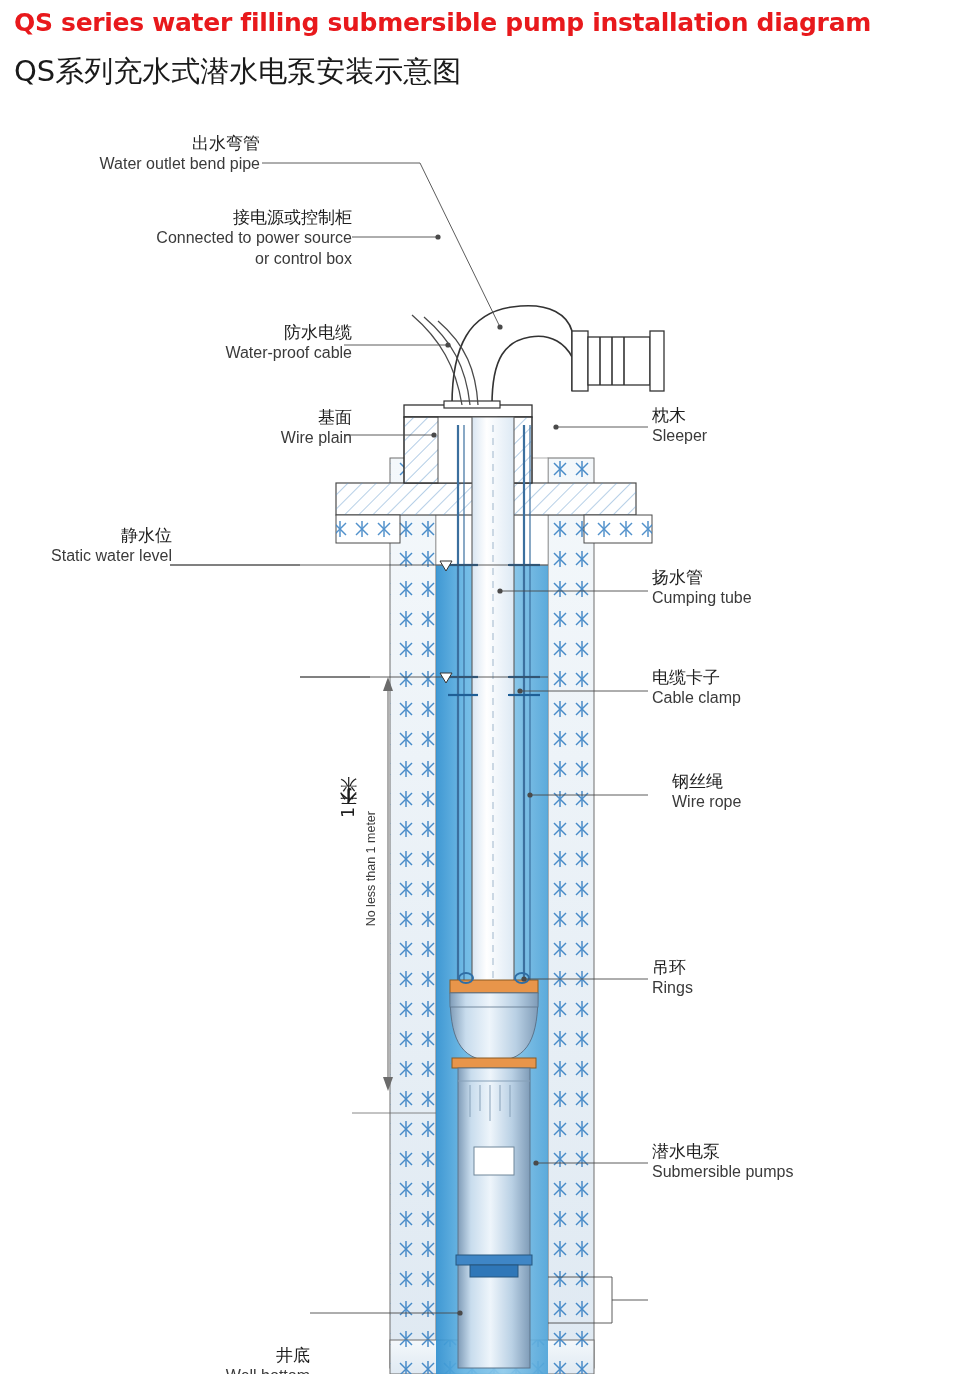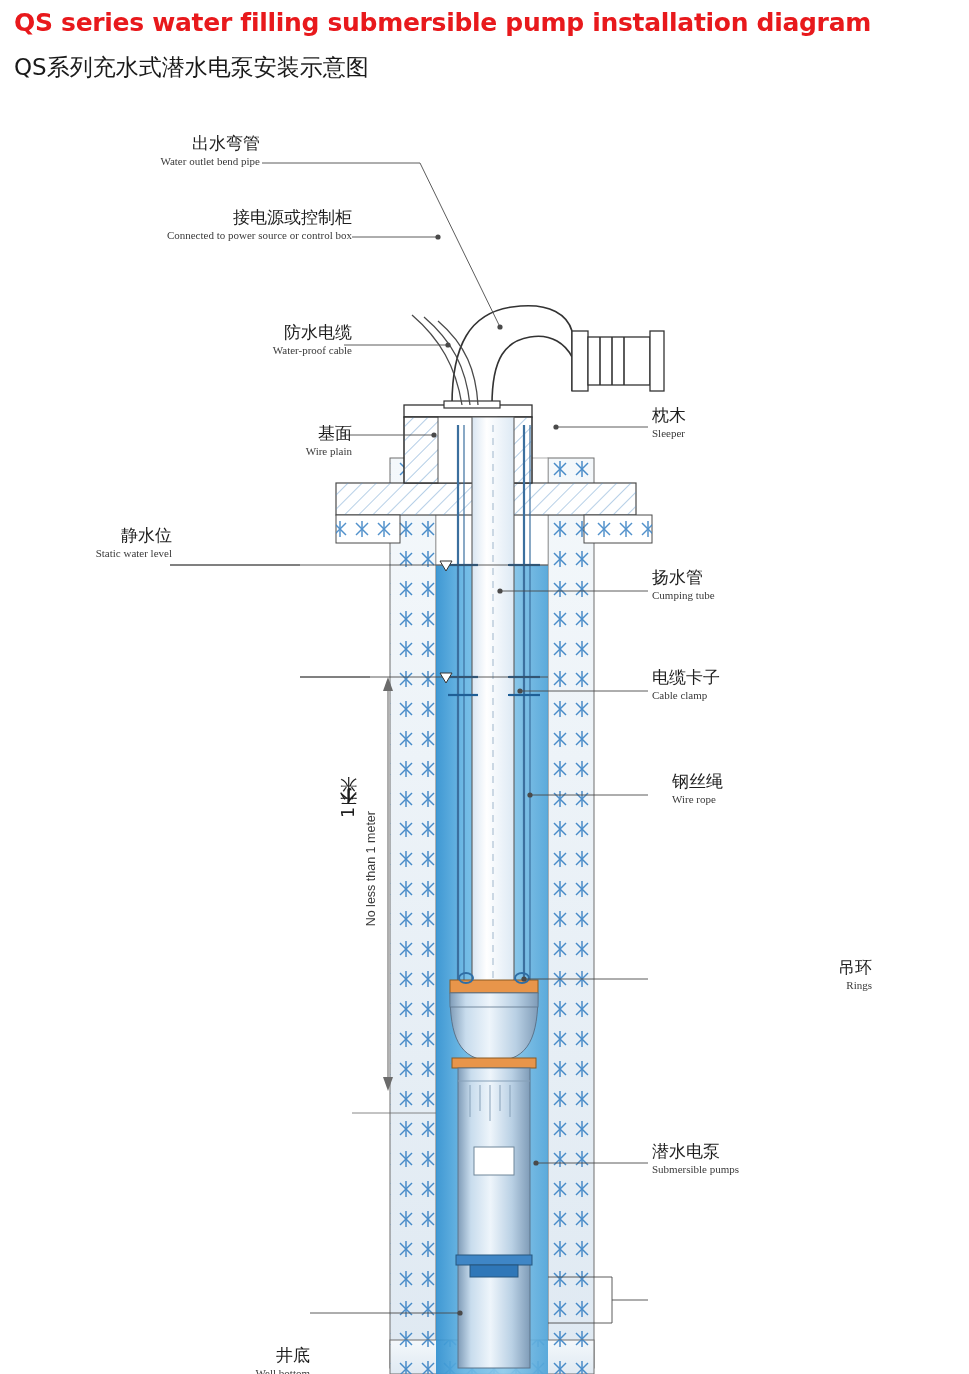--- a/index.html
+++ b/index.html
@@ -12,29 +12,29 @@
   }
   .title-en{
     position:absolute;left:14px;top:8px;
     font-size:25px;font-weight:bold;color:#e8191c;
     font-family:"DejaVu Sans", sans-serif;
     letter-spacing:-0.3px;
     text-align:right;
   }
   .title-cn{
     position:absolute;left:14px;top:52px;
-    font-size:23px;color:#1a1a1a;
+    font-size:29px;color:#1a1a1a;
     font-family:"DejaVu Sans", sans-serif;
   }
   .diagram{
     position:absolute;left:0;top:95px;width:802px;height:1279px;
   }
   .lbl{position:absolute;color:#2b2b2b;}
   .lbl .cn{font-size:17px;color:#1e1e1e;font-family:"DejaVu Sans",sans-serif;line-height:1.25;}
-  .lbl .en{font-size:11px;color:#3a3a3a;font-family:Liberation Serif, serif;line-height:1.3;}
+  .lbl .en{font-size:16px;color:#3a3a3a;font-family:Liberation Sans, sans-serif;line-height:1.3;}
   .lbl.right{text-align:right;}
   .lbl.left{text-align:left;}
   .vtext{
     position:absolute;
     writing-mode:vertical-rl;
     transform:rotate(180deg);
     white-space:nowrap;
   }
   .vtext .cn{font-size:17px;color:#1e1e1e;font-family:"DejaVu Sans",sans-serif;}
   .vtext .en{font-size:12.5px;color:#3a3a3a;}
@@ -267,21 +267,21 @@
   <div class="lbl right" style="left:140px;top:112px;width:212px;">
     <div class="cn">接电源或控制柜</div>
     <div class="en">Connected to power source or control box</div>
   </div>
 
   <div class="lbl right" style="left:180px;top:220px;width:172px;margin-top:7px;">
     <div class="cn">防水电缆</div>
     <div class="en">Water-proof cable</div>
   </div>
 
-  <div class="lbl right" style="left:190px;top:328px;width:162px;">
+  <div class="lbl right" style="left:190px;top:312px;width:162px;">
     <div class="cn">基面</div>
     <div class="en">Wire plain</div>
   </div>
 
   <div class="lbl right" style="left:20px;top:430px;width:152px;">
     <div class="cn">静水位</div>
     <div class="en">Static water level</div>
   </div>
 
 
@@ -310,21 +310,21 @@
   <div class="lbl left" style="left:652px;top:572px;width:220px;">
     <div class="cn">电缆卡子</div>
     <div class="en">Cable clamp</div>
   </div>
 
   <div class="lbl left" style="left:652px;top:676px;width:220px;margin-left:20px;">
     <div class="cn">钢丝绳</div>
     <div class="en">Wire rope</div>
   </div>
 
-  <div class="lbl left" style="left:652px;top:862px;width:220px;text-align:right;">
+  <div class="lbl left" style="left:652px;top:862px;width:220px;">
     <div class="cn">吊环</div>
     <div class="en">Rings</div>
   </div>
 
   <div class="lbl left" style="left:652px;top:1046px;width:230px;">
     <div class="cn">潜水电泵</div>
     <div class="en">Submersible pumps</div>
   </div>
 
 

